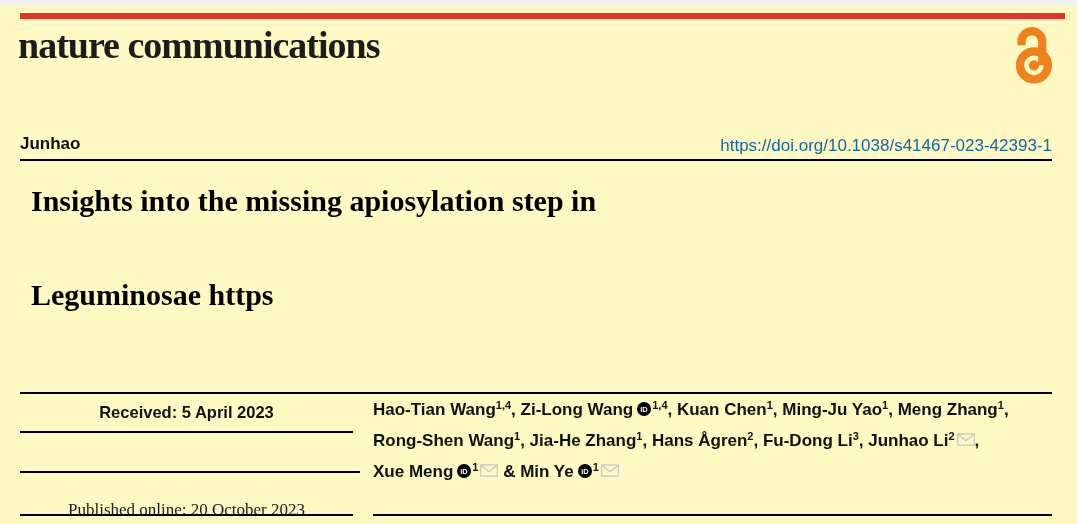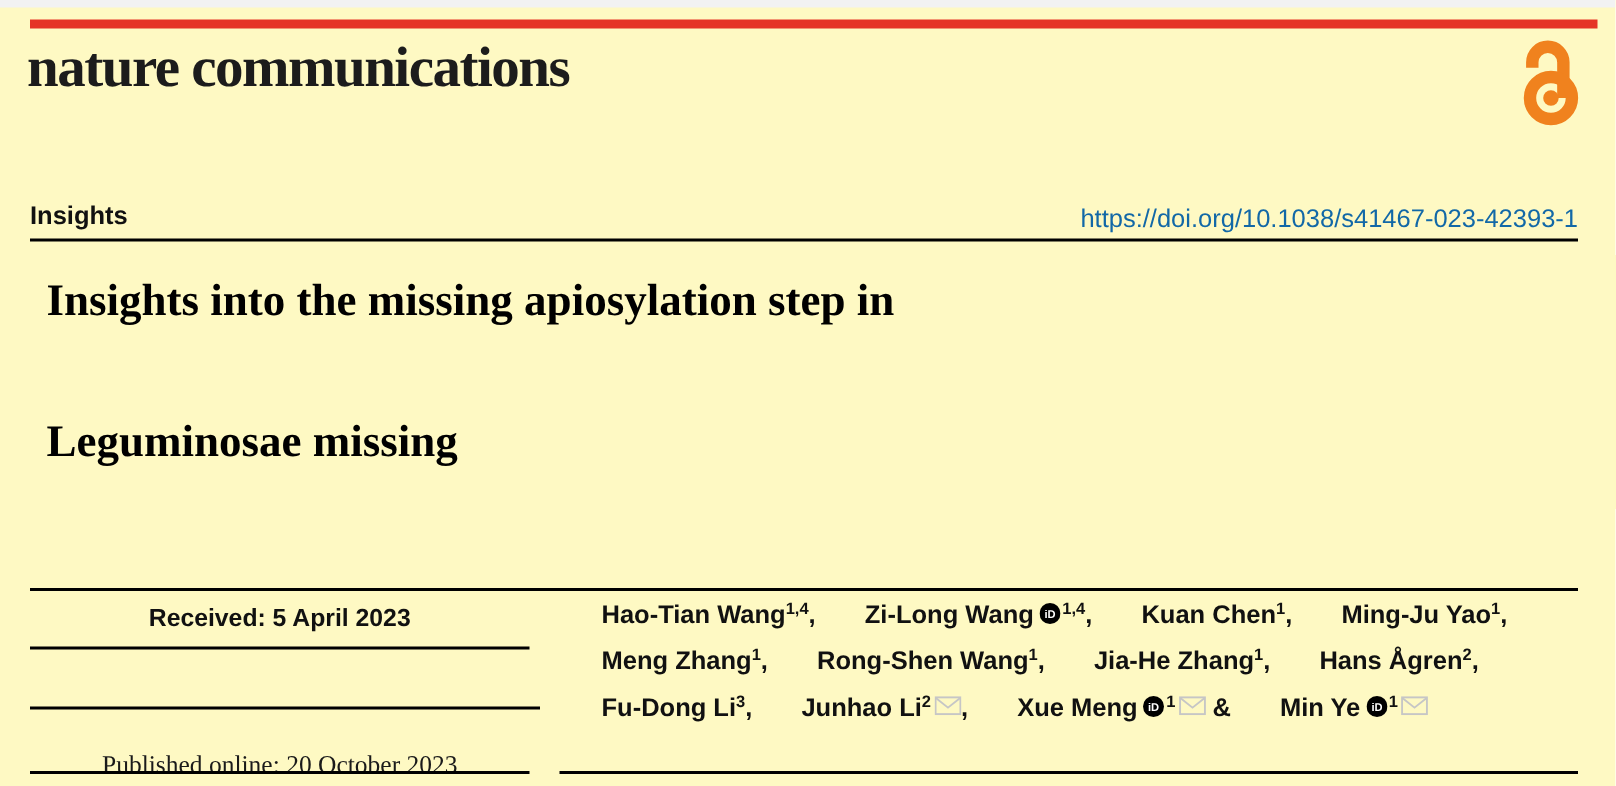--- a/index.html
+++ b/index.html
@@ -62,21 +62,21 @@
   .date-row-0 { top: 403px; font-size: 16.5px; font-weight: 700; }
   .date-row-1 { top: 443px; font-size: 16.5px; font-weight: 700; }
   .date-row-2 {
     top: 484px; font-size: 17px; font-weight: 400;
     font-family: "Liberation Serif", serif; color: #1a1a1a; margin-top: 16px;
   }
   .authors {
     position: absolute; left: 373px; top: 394px; width: 683px;
     font-size: 17px; font-weight: 700; line-height: 31px; color: #111;
   }
-  .author { white-space: nowrap; margin-left: 28px; }
+  .author { white-space: nowrap; }
   .author sup {
     font-size: 11px; line-height: 0; vertical-align: 6px; font-weight: 700;
   }
   .orcid-svg {
     display: inline-block; width: 14px; height: 14px;
     margin: 0 1px 0 4px; vertical-align: -1px;
   }
   .mail-svg {
     display: inline-block; width: 18px; height: 13px;
     margin-left: 2px; vertical-align: 0px;
@@ -94,30 +94,30 @@
   <div class="wordmark">nature communications</div>
 
   <div class="oa-icon">
     <svg viewBox="0 0 52 56" width="54" height="58">
       <path d="M33 38 V15 a10 10 0 0 0 -20 0 v3.5" fill="none" stroke="#F0821E" stroke-width="8" stroke-linecap="butt"></path>
       <circle cx="25" cy="38" r="13.5" fill="none" stroke="#F0821E" stroke-width="8"></circle>
       <circle cx="25" cy="38" r="5" fill="#F0821E"></circle>
     </svg>
   </div>
 
-  <div class="kicker">Insights</div>
+  <div class="kicker">Junhao</div>
 
   <a class="doi-link" href="#">https://doi.org/10.1038/s41467-023-42393-1</a>
 
   <div class="rule rule-header"></div>
 
   <h1 class="title">
     <span>Insights into the missing apiosylation step in</span><br>
     <br>
-    <span>Leguminosae missing</span>
+    <span>Leguminosae https</span>
   </h1>
 
   <div class="rule rule-meta-top"></div>
 
   <div class="date-row date-row-0">Received: 5 April 2023</div>
   <div class="rule rule-dates-1"></div>
 
   <div class="rule rule-dates-2"></div>
 
   <div class="date-row date-row-2">Published online: 20 October 2023</div>

